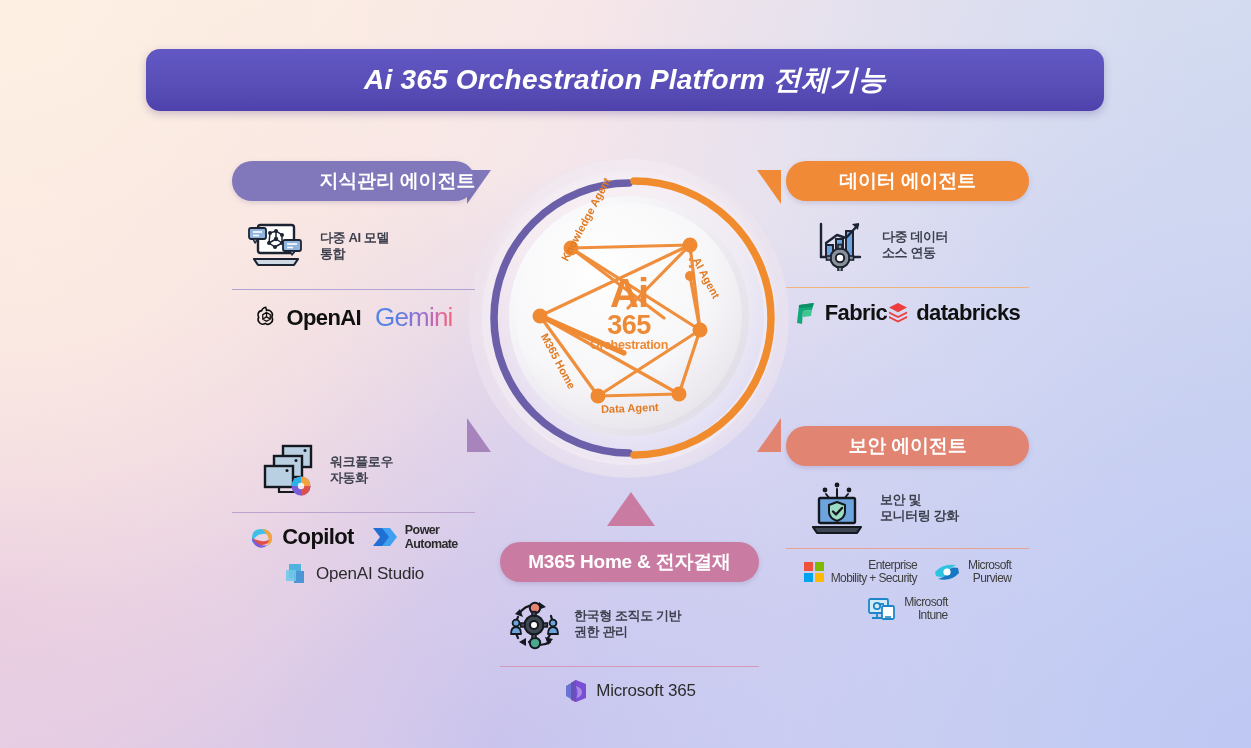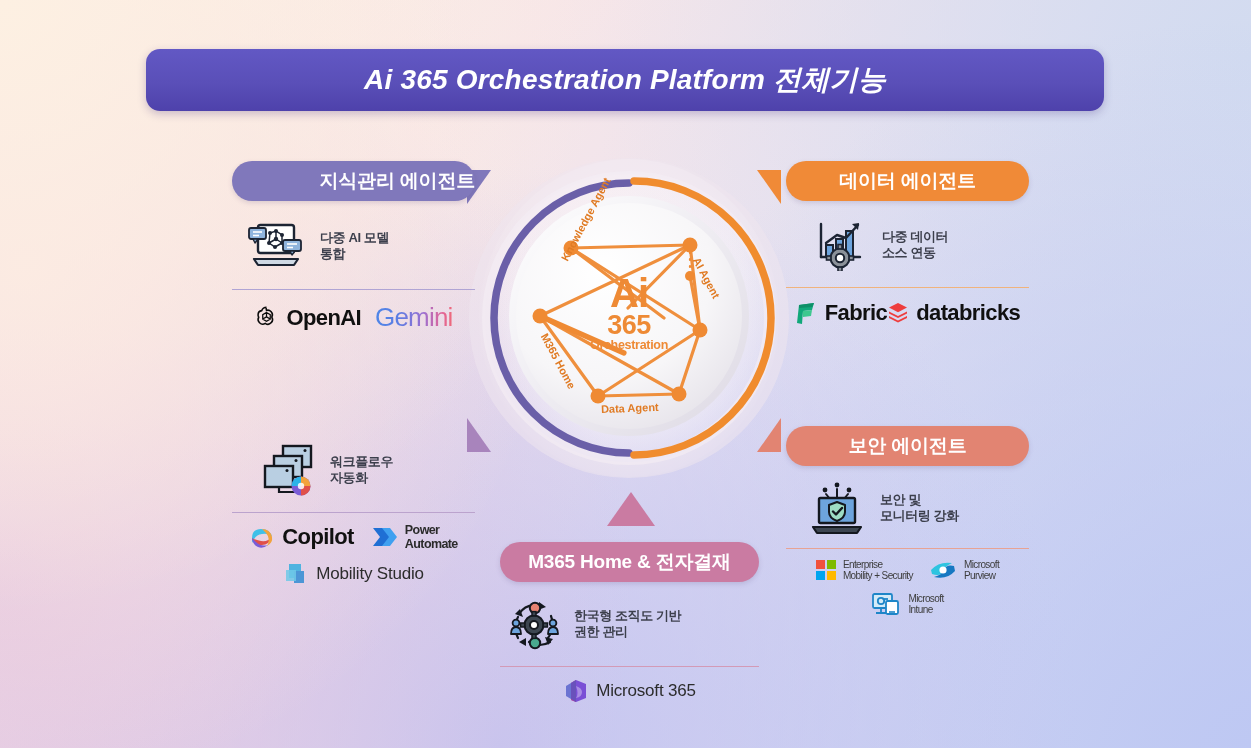--- a/index.html
+++ b/index.html
@@ -114,21 +114,21 @@
 
   .logo-row { display: flex; align-items: center; justify-content: center; }
 
   
   .tri { position: absolute; width: 0; height: 0; }
 
   
   .logo-item { display: flex; align-items: center; gap: 7px; }
   .logo-word { font-size: 22px; font-weight: bold; color: #101010; letter-spacing: -.6px; }
   .logo-word.sm { font-size: 17px; font-weight: normal; color: #2c2c2c; letter-spacing: -.2px; }
-  .logo-word.xs { font-size: 10px; font-weight: normal; color: #3d3d3d; line-height: 1.12; }
+  .logo-word.xs { font-size: 12px; font-weight: normal; color: #3d3d3d; line-height: 1.12; text-align: right; }
   .logo-word.xsb { font-size: 12.5px; font-weight: bold; color: #2b2b2b; line-height: 1.12; }
 
   .gemini-word {
     font-size: 26px; letter-spacing: -.8px;
     background: linear-gradient(90deg,#4e86e8 0%, #5c7de3 30%, #9b6fd0 62%, #e0659a 85%, #ef6a78 100%);
     -webkit-background-clip: text; background-clip: text; color: transparent;
   }
 
   .ms-squares { display: grid; grid-template-columns: 9px 9px; grid-template-rows: 9px 9px; gap: 2px; }
   .ms-squares i { display: block; width: 9px; height: 9px; }
@@ -385,21 +385,21 @@
       </div>
     </div>
 
     <div class="logo-row" style="margin-top:10px; gap:8px;">
       <div class="logo-item">
         <svg width="26" height="26" viewBox="0 0 26 26">
           <path d="M6 3 L18 3 L18 10 L11 10 L11 17 L6 17 Z" fill="#4fb3e0"></path>
           <path d="M11 10 L21 10 L21 22 L11 22 Z" fill="#3b8fd4" opacity=".9"></path>
           <path d="M3 9 L13 9 L13 20 L3 20 Z" fill="#6fc9e8" opacity=".85"></path>
         </svg>
-        <span class="logo-word sm">Mobility Studio</span>
+        <span class="logo-word sm">OpenAI Studio</span>
       </div>
     </div>
   </div>
 
   <div class="panel" style="left:786px; top:426px; width:243px;">
     <div class="pill salmon">
       <span>보안 에이전트</span>
     </div>
 
     <div class="feature-row" style="margin-top:14px; padding-left:22px;">

